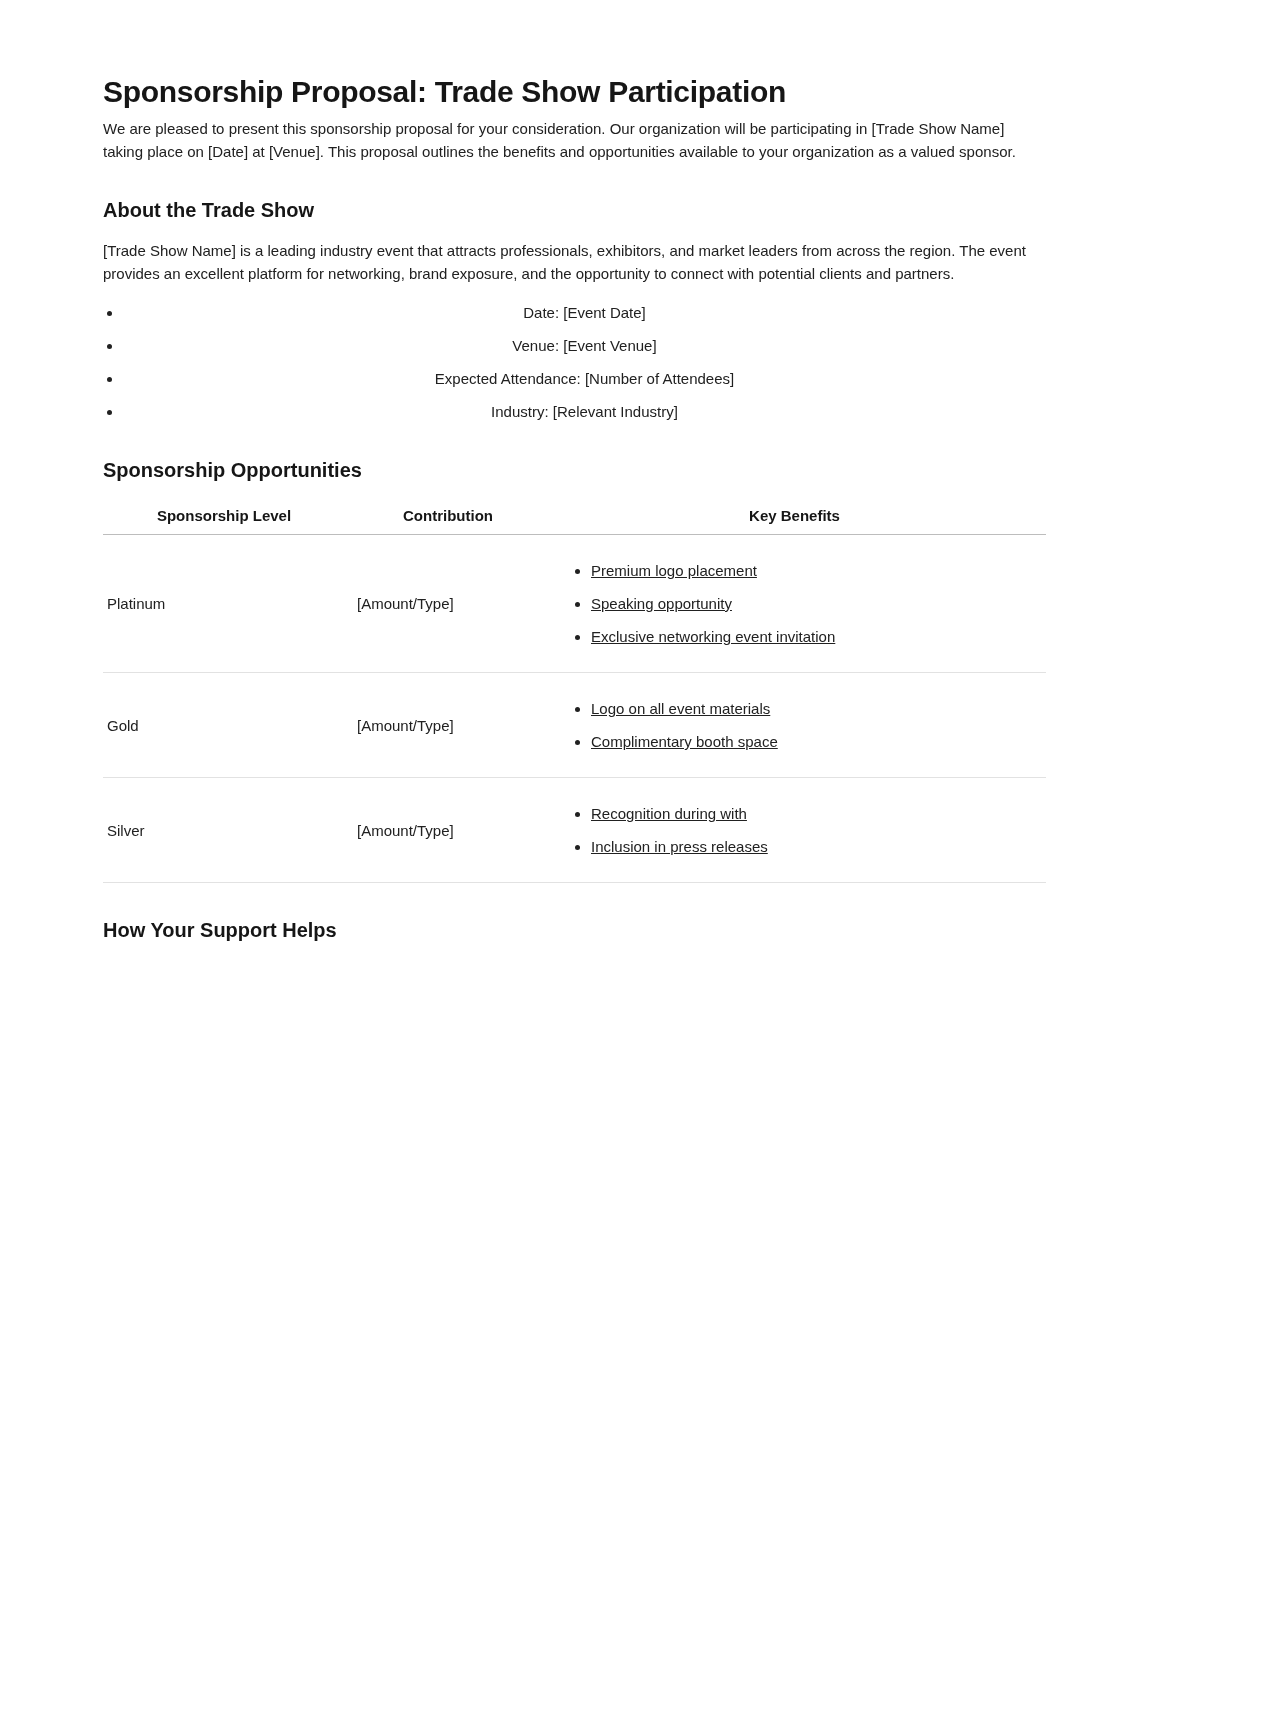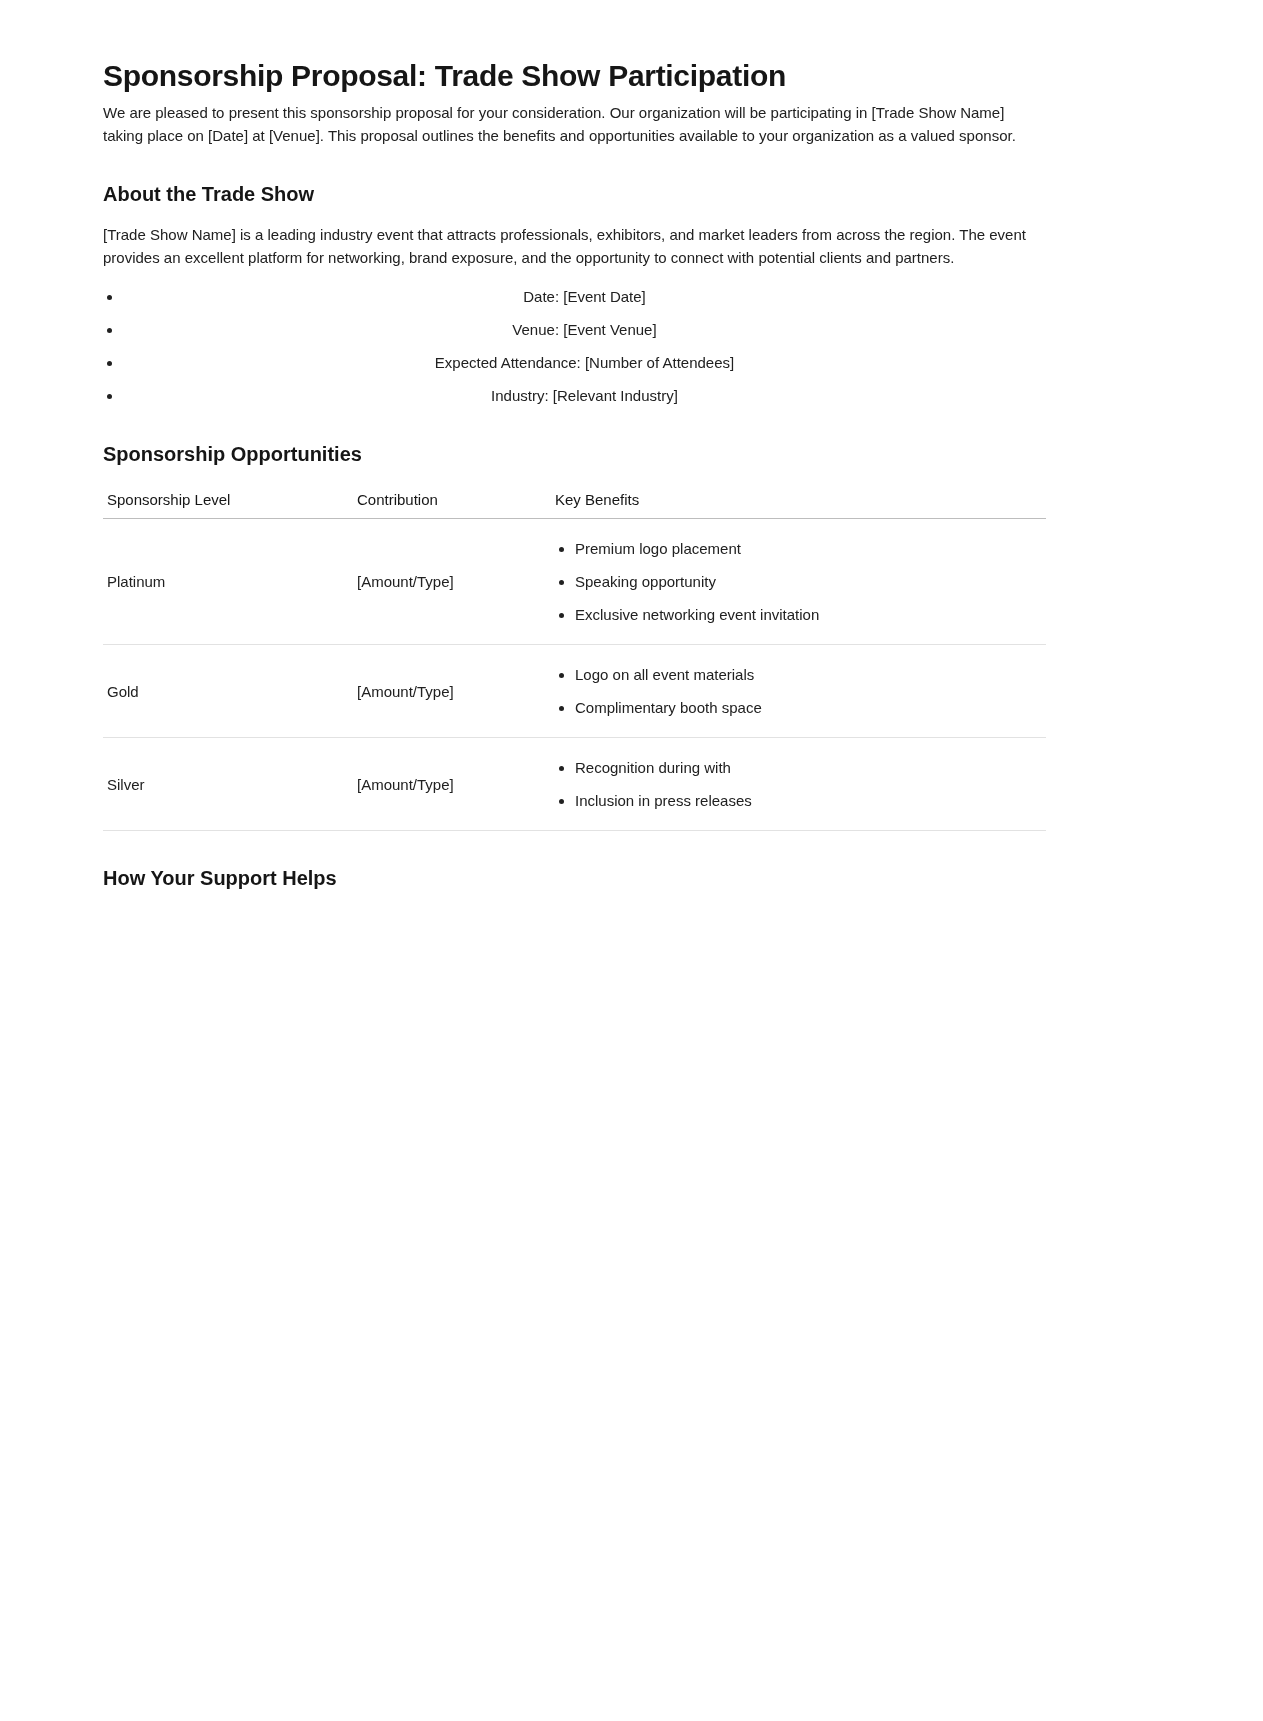--- a/index.html
+++ b/index.html
@@ -6,21 +6,21 @@
   html, body {
     background: #ffffff;
     width: 1263px;
     height: 1721px;
     font-family: "Liberation Sans", "DejaVu Sans", sans-serif;
     color: #1f1f1f;
   }
   .page {
     width: 943px;
     margin-left: 103px;
-    padding-top: 56px;
+    padding-top: 72px;
   }
   h1.doc-title {
     font-size: 30px;
     font-weight: 700;
     letter-spacing: -0.3px;
     color: #161616;
     margin: 0 0 6px 0;
     line-height: 1.3;
   }
   h2.sec-heading {
@@ -47,41 +47,42 @@
     line-height: 23px;
     margin: 10px 0;
     color: #212121;
   }
   table.data-table {
     width: 100%;
     border-collapse: collapse;
     margin: 4px 0 0 0;
   }
   table.data-table th {
-    text-align: left;
+    text-align: center;
     font-size: 15px;
-    font-weight: 400;
+    font-weight: 700;
     color: #161616;
     padding: 8px 12px 10px 4px;
     border-bottom: 1px solid #bdbdbd;
   }
   table.data-table td {
     font-size: 15px;
     color: #212121;
     vertical-align: middle;
     padding: 8px 12px 8px 4px;
     border-bottom: 1px solid #e2e2e2;
   }
   col.c-level    { width: 250px; }
   col.c-contrib  { width: 198px; }
   col.c-benefits { width: auto; }
   td ul.cell-list {
-    margin: 0;
+    margin: 16px;
     padding-left: 20px;
     list-style: disc;
+    text-decoration: underline;
   }
   td ul.cell-list li {
     font-size: 15px;
     line-height: 23px;
     margin: 10px 0;
   }
 </style>
 </head>
 <body>
 

